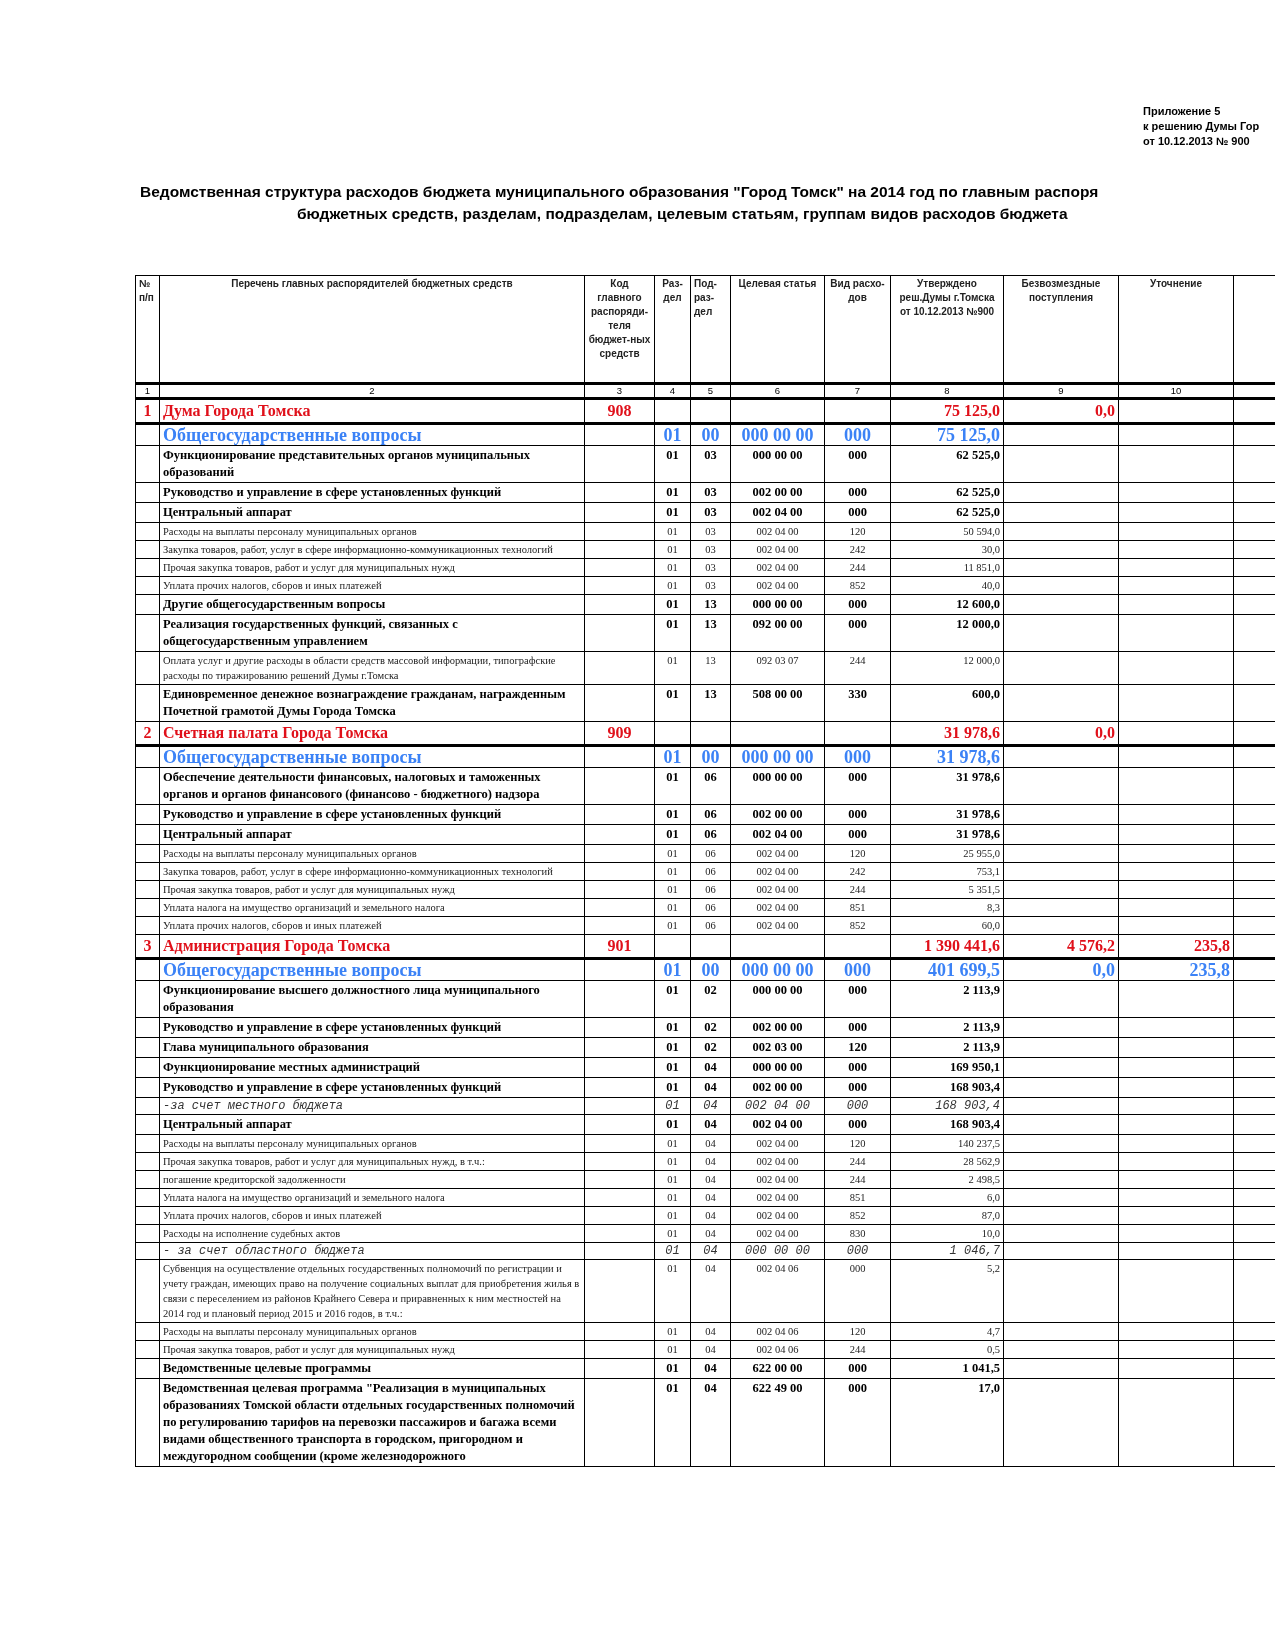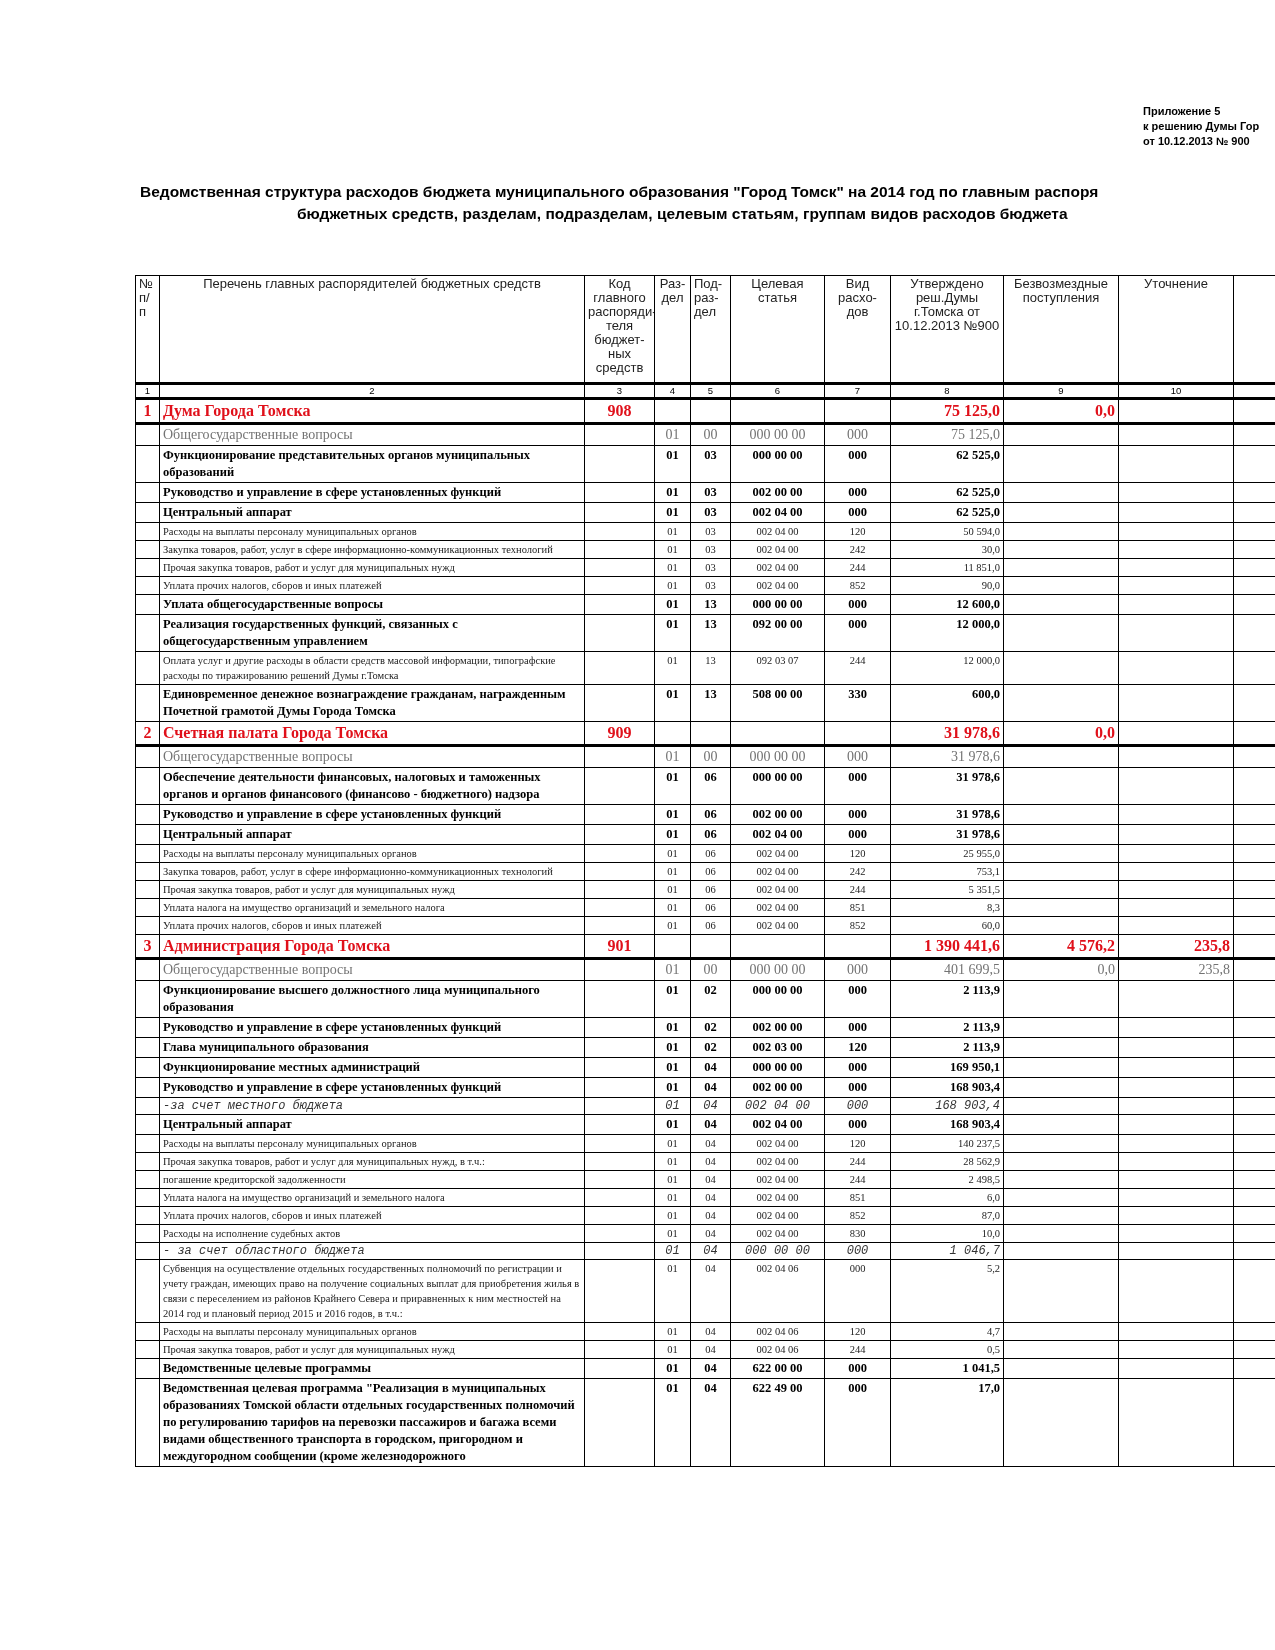--- a/index.html
+++ b/index.html
@@ -13,27 +13,27 @@
   table.budget col.c2 { width: 425px; }
   table.budget col.c3 { width: 70px; }
   table.budget col.c4 { width: 36px; }
   table.budget col.c5 { width: 40px; }
   table.budget col.c6 { width: 94px; }
   table.budget col.c7 { width: 66px; }
   table.budget col.c8 { width: 113px; }
   table.budget col.c9 { width: 115px; }
   table.budget col.c10 { width: 115px; }
   table.budget col.c11 { width: 52px; }
-  th.hdr { font-family: "Liberation Sans", sans-serif; font-weight: normal; font-size: 13px; line-height: 14px; height: 104px; text-align: center; color: #222; margin-left: 36px; }
+  th.hdr { font-family: "Liberation Sans", sans-serif; font-weight: bold; font-size: 10px; line-height: 14px; height: 104px; text-align: center; color: #222; margin-left: 36px; }
   th.hdr.left { text-align: left; }
   tr.colnum td { font-family: "Liberation Sans", sans-serif; font-size: 9.5px; text-align: center; height: 12px; line-height: 12px; padding: 0 2px; border-top: 3px solid #000; border-bottom: 3px solid #000; }
   td.num { text-align: right; }
   td.ctr { text-align: center; }
   tr.org td { color: #e0101a; font-weight: bold; font-size: 16px; line-height: 20px; border-bottom: 3px solid #000; }
-  tr.sec td { color: #737373; font-weight: normal; font-size: 14px; line-height: 18px; }
+  tr.sec td { color: #3b82f6; font-weight: bold; font-size: 18px; line-height: 18px; }
   tr.b td { font-weight: bold; font-size: 12.5px; line-height: 17px; }
   tr.n td { font-size: 10.5px; line-height: 15px; color: #222; }
   tr.i td { font-style: italic; font-size: 12px; line-height: 14px; color: #333; font-family: Liberation Mono, monospace; }
   td.ind { padding-left: 8px; margin-top: 32px; }
   td.ind2 { padding-left: 14px; }
 </style>
 </head>
 <body>
 
 <div class="appendix">
@@ -195,28 +195,28 @@
         <td></td>
       </tr>
       <tr class="n">
         <td class="ctr"></td>
         <td class="ind">Уплата прочих налогов, сборов и иных платежей</td>
         <td class="ctr"></td>
         <td class="ctr">01</td>
         <td class="ctr">03</td>
         <td class="ctr">002 04 00</td>
         <td class="ctr">852</td>
-        <td class="num">90,0</td>
-        <td class="num"></td>
-        <td class="num"></td>
-        <td></td>
-      </tr>
-      <tr class="b">
-        <td class="ctr"></td>
-        <td>Уплата общегосударственные вопросы</td>
+        <td class="num">40,0</td>
+        <td class="num"></td>
+        <td class="num"></td>
+        <td></td>
+      </tr>
+      <tr class="b">
+        <td class="ctr"></td>
+        <td>Другие общегосударственным вопросы</td>
         <td class="ctr"></td>
         <td class="ctr">01</td>
         <td class="ctr">13</td>
         <td class="ctr">000 00 00</td>
         <td class="ctr">000</td>
         <td class="num">12 600,0</td>
         <td class="num"></td>
         <td class="num"></td>
         <td></td>
       </tr>

